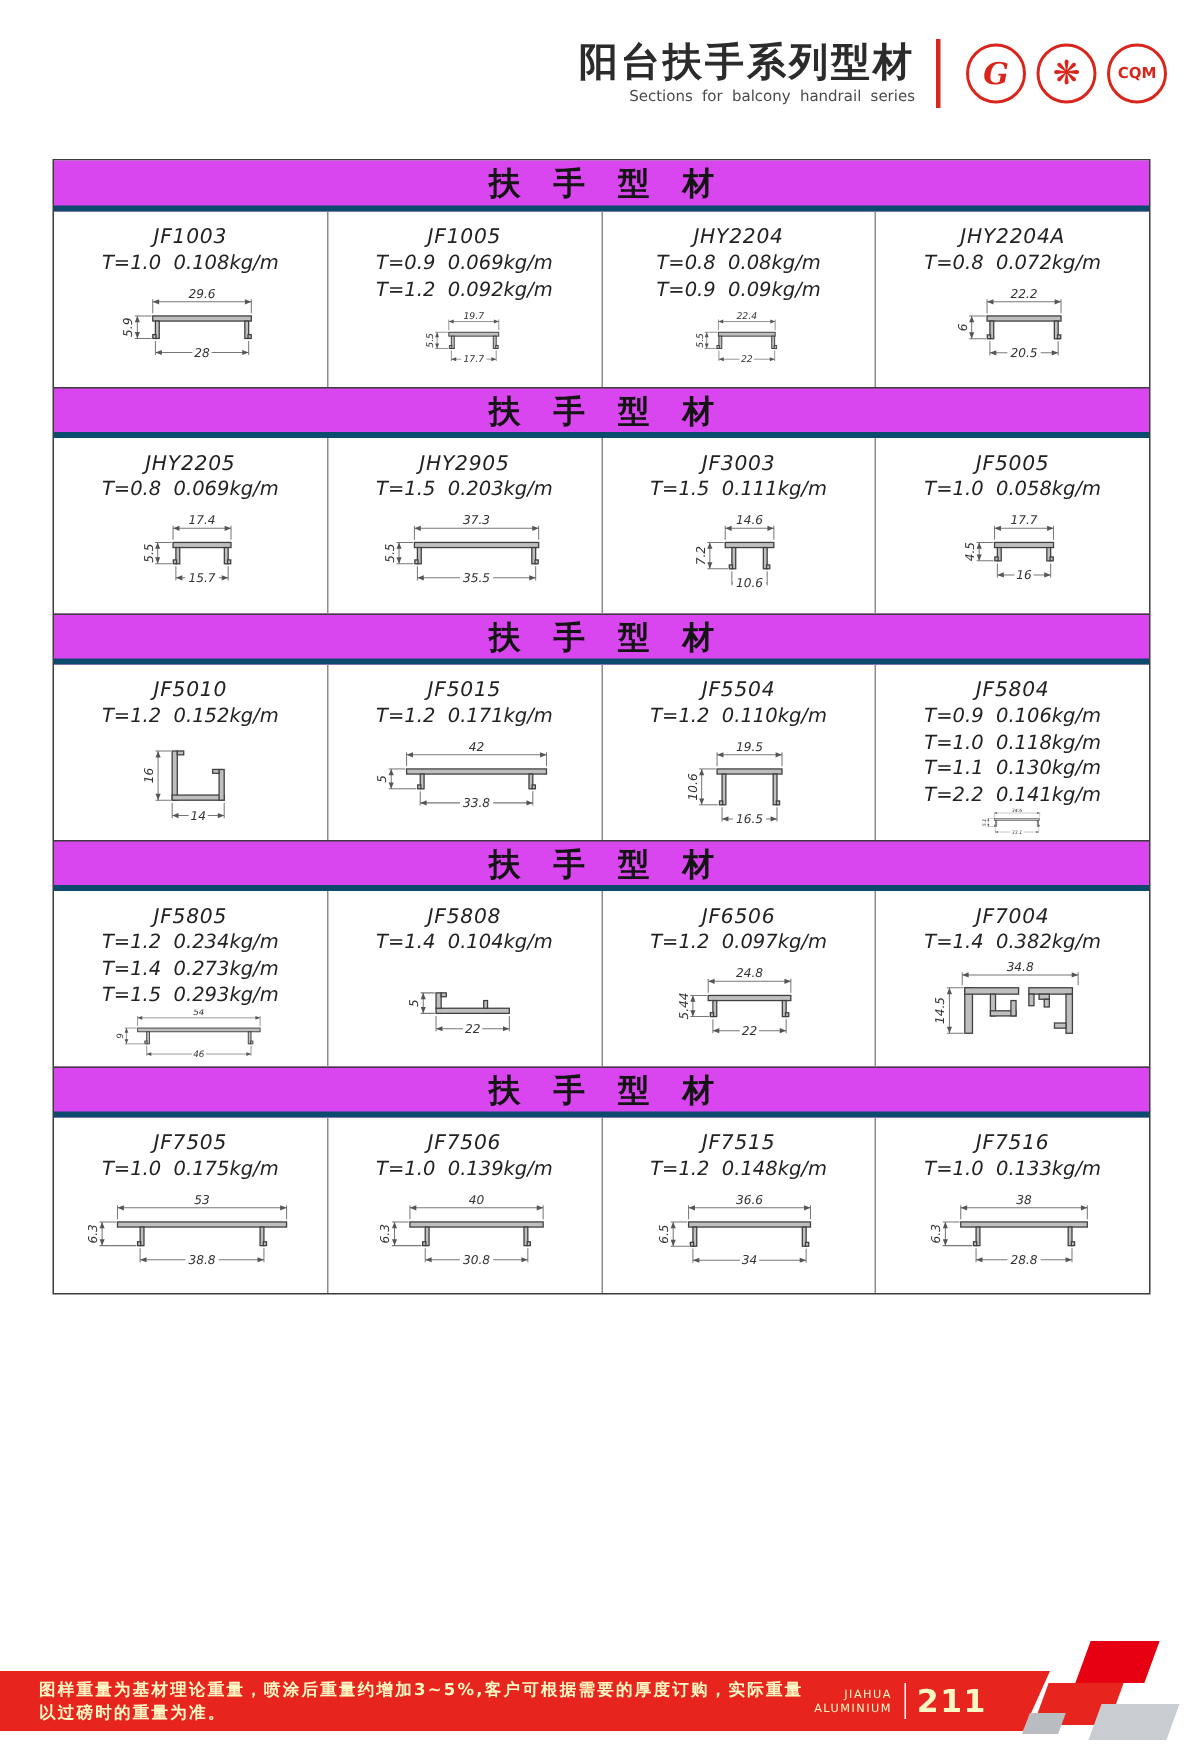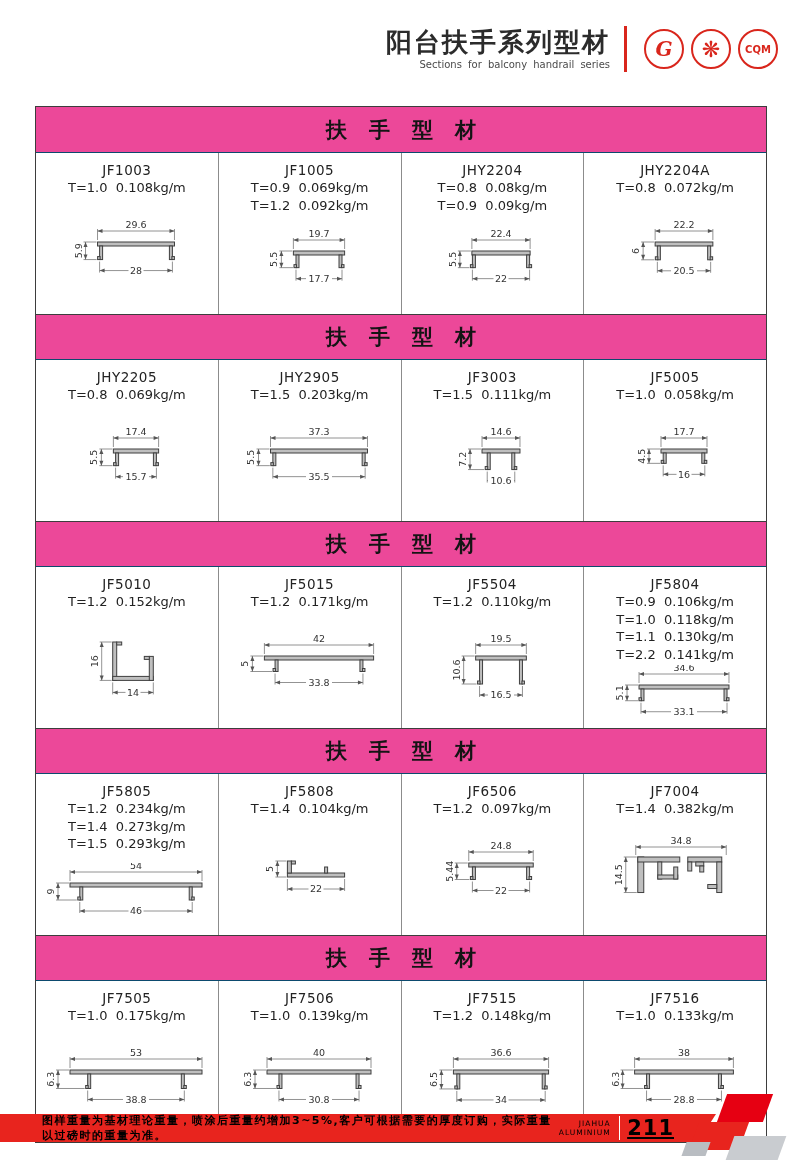--- a/index.html
+++ b/index.html
@@ -14,40 +14,40 @@
   .header-divider{width:3px;height:46px;background:#d9261c;margin:0 10px 0 2px;}
   .logo{width:40px;height:40px;border:2.5px solid #d9261c;border-radius:50%;margin-left:7px;
         display:flex;align-items:center;justify-content:center;color:#d9261c;font-weight:bold;
         box-sizing:border-box;background:#fff;}
   .logo.l1{font-size:20px;font-style:italic;font-family:"DejaVu Serif","Liberation Serif",serif;}
   .logo.l2{font-size:22px;}
   .logo.l3{font-size:10px;letter-spacing:0;}
 
   
   .table{position:absolute;left:35px;top:106px;width:732px;border:1px solid #3d3d3d;box-sizing:border-box;}
-  .section-header{height:46px;background:#ec4899;border-top:1px solid #3d3d3d;border-bottom:1px solid #0c4a6e;
+  .section-header{height:34px;background:#d946ef;border-top:1px solid #3d3d3d;border-bottom:4px solid #0c4a6e;
         display:flex;align-items:center;justify-content:center;box-sizing:border-box;}
   .section:first-child .section-header{border-top:none;}
   .section-header span{font-size:21px;font-weight:bold;color:#141414;letter-spacing:22px;padding-left:22px;}
-  .section-body{display:flex;height:161px;}
+  .section-body{display:flex;height:117px;font-style:italic;}
   .cell{flex:1 1 0;border-right:1px solid #8c8c8c;display:flex;flex-direction:column;align-items:center;
         padding-top:9px;box-sizing:border-box;overflow:hidden;}
   .cell:last-child{border-right:none;text-align:right;}
   .code{font-size:13.5px;color:#222;letter-spacing:0.5px;margin-bottom:1px;}
   .spec{font-size:13px;color:#222;line-height:1.35;white-space:pre;}
   svg.drawing{display:block;margin:auto 0;}
 
   
-  .footer-band{position:absolute;left:0;top:1114px;width:700px;height:28px;background:#e8241e;
+  .footer-band{position:absolute;left:0;top:1114px;width:700px;height:40px;background:#e8241e;
         clip-path:polygon(0 0,100% 0,calc(100% - 18px) 100%,0 100%);
-        display:flex;align-items:center;color:#000000;padding-left:16px;}
+        display:flex;align-items:center;color:#fef9c3;}
   .footer-note{font-size:11px;font-weight:bold;letter-spacing:1.5px;padding-left:26px;flex:1;}
   .brand{font-size:7.5px;line-height:1.2;text-align:right;letter-spacing:1px;font-weight:normal;}
   .vline{width:1.5px;height:24px;background:#fff;margin:0 7px 0 8px;}
-  .page-num{font-size:21px;font-weight:bold;margin-right:42px;letter-spacing:1px;text-decoration:underline;}
+  .page-num{font-size:21px;font-weight:bold;margin-right:42px;letter-spacing:1px;}
   .shape{position:absolute;transform:skewX(-20deg);}
   .s1{left:722px;top:1094px;width:46px;height:28px;background:#e60012;}
   .s2{left:694px;top:1122px;width:50px;height:28px;background:#e8241e;}
   .s3{left:730px;top:1136px;width:52px;height:24px;background:#c9ccd0;}
   .s4{left:684px;top:1142px;width:24px;height:14px;background:#b9bdc2;}
 </style>
 </head>
 <body>
 
 <div id="page">

